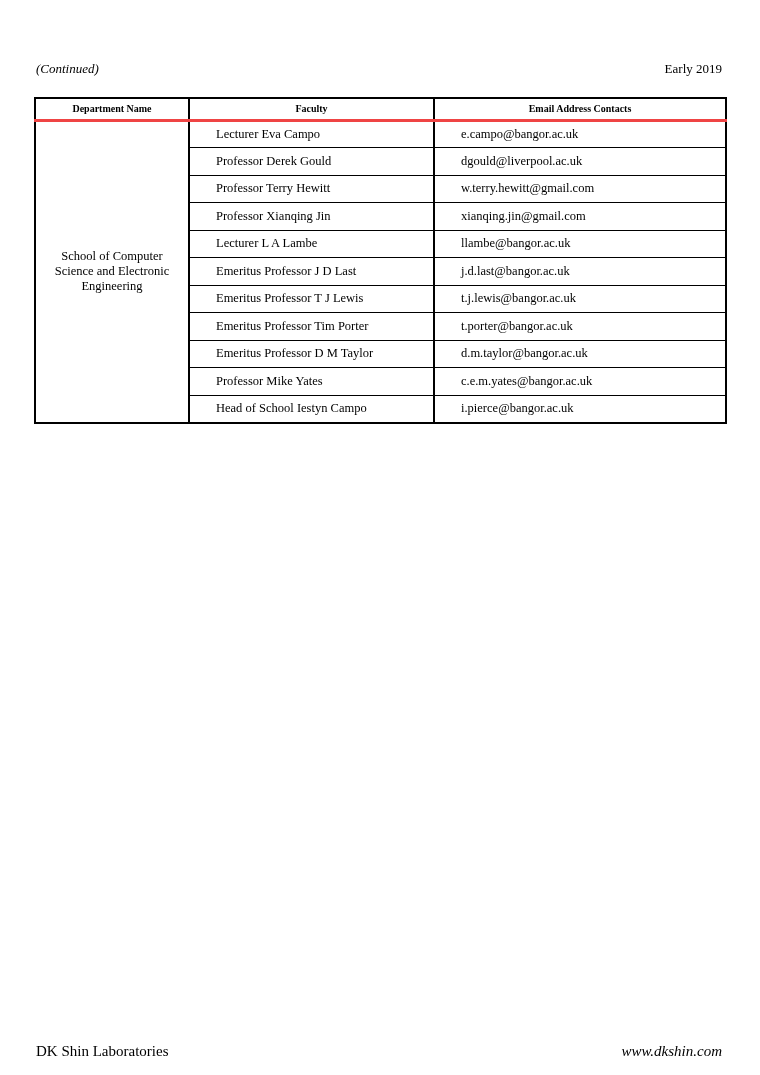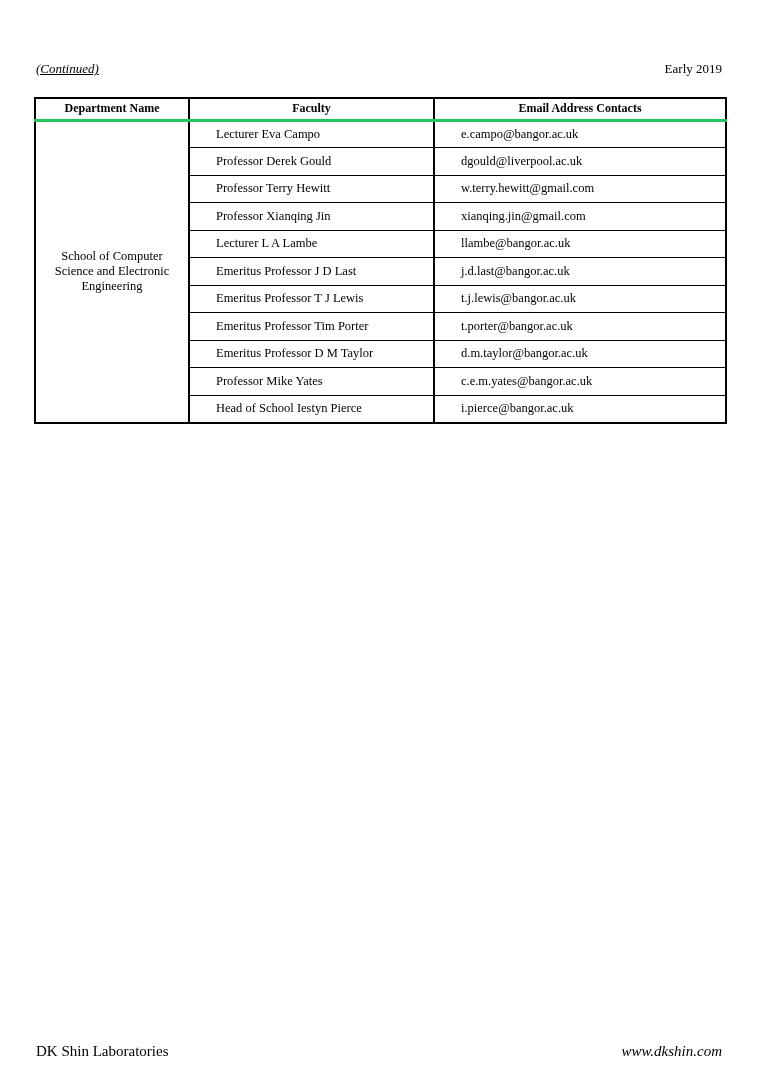--- a/index.html
+++ b/index.html
@@ -20,21 +20,21 @@
   .top-header {
     position: absolute;
     top: 61px;
     left: 36px;
     right: 38px;
     display: flex;
     justify-content: space-between;
     align-items: baseline;
     font-size: 13px;
   }
-  .continued { font-style: italic; text-decoration: underline; }
+  .continued { font-style: italic; }
   .date-label { font-style: normal; }
 
   
   .contacts-table {
     position: absolute;
     top: 97px;
     left: 34px;
     width: 691px;
     border-collapse: collapse;
     table-layout: fixed;
@@ -46,26 +46,26 @@
 
   .contacts-table th,
   .contacts-table td {
     border: 1px solid #000;
     border-left-width: 2px;
     border-right-width: 2px;
     vertical-align: middle;
   }
   .contacts-table th {
     font-weight: bold;
-    font-size: 12px;
+    font-size: 10px;
     text-align: center;
     height: 22px;
     padding: 1px 4px 2px 4px;
     border-top: 2px solid #000;
-    border-bottom: 3px solid #22c55e;
+    border-bottom: 3px solid #ef4444;
   }
   .contacts-table td {
     height: 27.5px;
     padding: 2px 26px;
     text-align: left;
   }
   .contacts-table td.dept-cell {
     text-align: center;
     vertical-align: middle;
     padding: 2px 6px;
@@ -150,21 +150,21 @@
       </tr>
       <tr>
         <td>Emeritus Professor D M Taylor</td>
         <td>d.m.taylor@bangor.ac.uk</td>
       </tr>
       <tr>
         <td>Professor Mike Yates</td>
         <td>c.e.m.yates@bangor.ac.uk</td>
       </tr>
       <tr>
-        <td>Head of School Iestyn Pierce</td>
+        <td>Head of School Iestyn Campo</td>
         <td>i.pierce@bangor.ac.uk</td>
       </tr>
     </tbody>
   </table>
 
   <div class="footer">
     <span class="footer-left">DK Shin Laboratories</span>
     <span class="footer-right">www.dkshin.com</span>
   </div>
 

